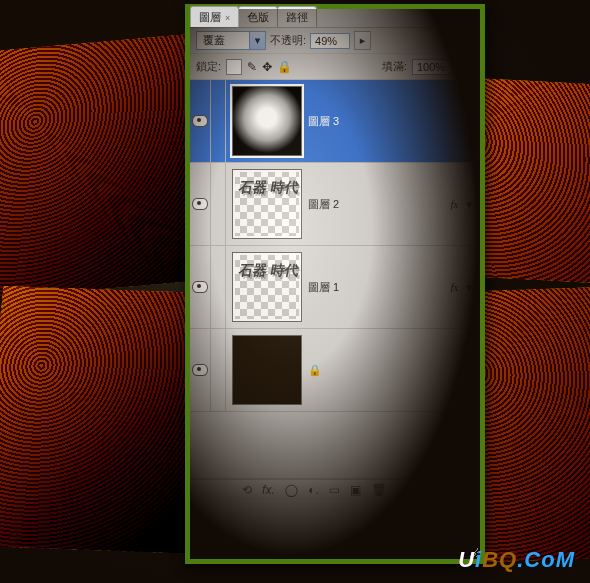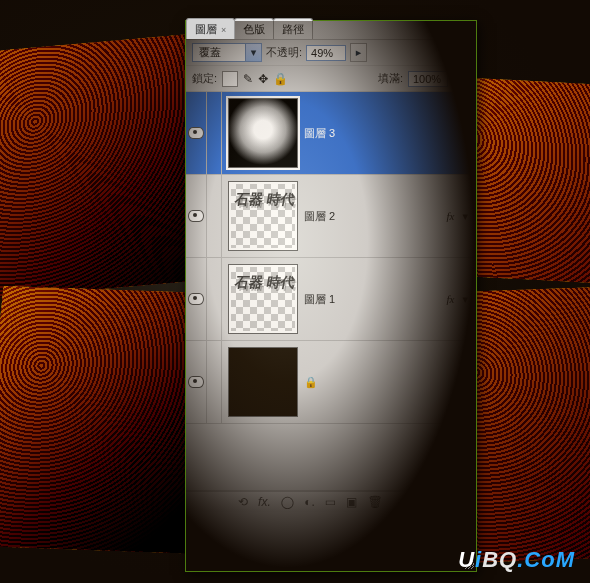--- a/index.html
+++ b/index.html
@@ -7,23 +7,23 @@
   .stone{position:absolute;filter:contrast(1.8) brightness(.9)}
   .stone::before{content:"";position:absolute;inset:0;background:
     repeating-radial-gradient(circle at 20% 30%, #a08050 0 2px, #604020 2px 4px),
     repeating-radial-gradient(circle at 70% 60%, #b09060 0 3px, #503518 3px 5px);
     mix-blend-mode:overlay;opacity:.9}
   .s1{left:-20px;top:40px;width:250px;height:250px;background:linear-gradient(135deg,#8a6a3a,#6a4a20 40%,#2a1808);transform:skew(-8deg,-3deg) rotate(-2deg)}
   .s2{left:-10px;top:290px;width:230px;height:260px;background:linear-gradient(135deg,#9a7a4a,#6a4a20 40%,#1a1004);transform:skew(-6deg,2deg)}
   .s3{left:440px;top:80px;width:170px;height:200px;background:linear-gradient(135deg,#9a7a4a,#5a3a18);transform:skew(8deg,3deg)}
   .s4{left:450px;top:290px;width:160px;height:270px;background:linear-gradient(135deg,#8a6a3a,#4a2f10);transform:skew(6deg,-2deg)}
   .watermark{position:absolute;right:15px;bottom:12px;font:italic 700 22px/1 Arial;letter-spacing:1px}
-  .watermark .u{color:#fff}.watermark .i{color:#29a7ff}.watermark .bq{color:#e5e5e5}.watermark .com{color:#29a7ff}
+  .watermark .u{color:#fff}.watermark .i{color:#29a7ff}.watermark .bq{color:#a16207}.watermark .com{color:#29a7ff}
 
-  .panel{position:absolute;left:185px;top:20px;width:290px;height:550px;background:#d4d4d4;border:1px solid #4d7c0f;box-shadow:2px 3px 12px rgba(0,0,0,.7);font-size:11px;color:#222}
+  .panel{position:absolute;left:185px;top:4px;width:290px;height:550px;background:#d4d4d4;border:5px solid #4d7c0f;box-shadow:2px 3px 12px rgba(0,0,0,.7);font-size:11px;color:#222}
   .titlebar{position:relative;height:18px;background:linear-gradient(#e8e8e8,#d6d6d6);border-bottom:1px solid #aaa;display:flex;align-items:flex-end}
   .tab{position:relative;padding:3px 8px 2px;margin-right:-1px;border:1px solid #999;border-bottom:none;background:linear-gradient(#ececec,#dedede);border-radius:3px 3px 0 0;font-size:11px}
   .tab.active{background:#d4d4d4;z-index:2}
   .tab .x{margin-left:4px;color:#666;font-size:9px}
   .winbtns{position:absolute;right:4px;top:2px;display:flex;gap:8px;color:#555}
   .row{display:flex;align-items:center;gap:4px;padding:3px 6px;border-bottom:1px solid #c4c4c4}
   .select{display:flex;align-items:center;background:#fff;border:1px solid #7a9ac9;height:17px}
   .select span{padding:0 6px;min-width:40px}
   .dd{width:15px;height:17px;background:linear-gradient(#cfe0ff,#9fc0f0);border-left:1px solid #7a9ac9;display:flex;align-items:center;justify-content:center;color:#234}
   .slider-btn{width:15px;height:17px;background:linear-gradient(#e8e8e8,#cfcfcf);border:1px solid #999;display:flex;align-items:center;justify-content:center;color:#234}

